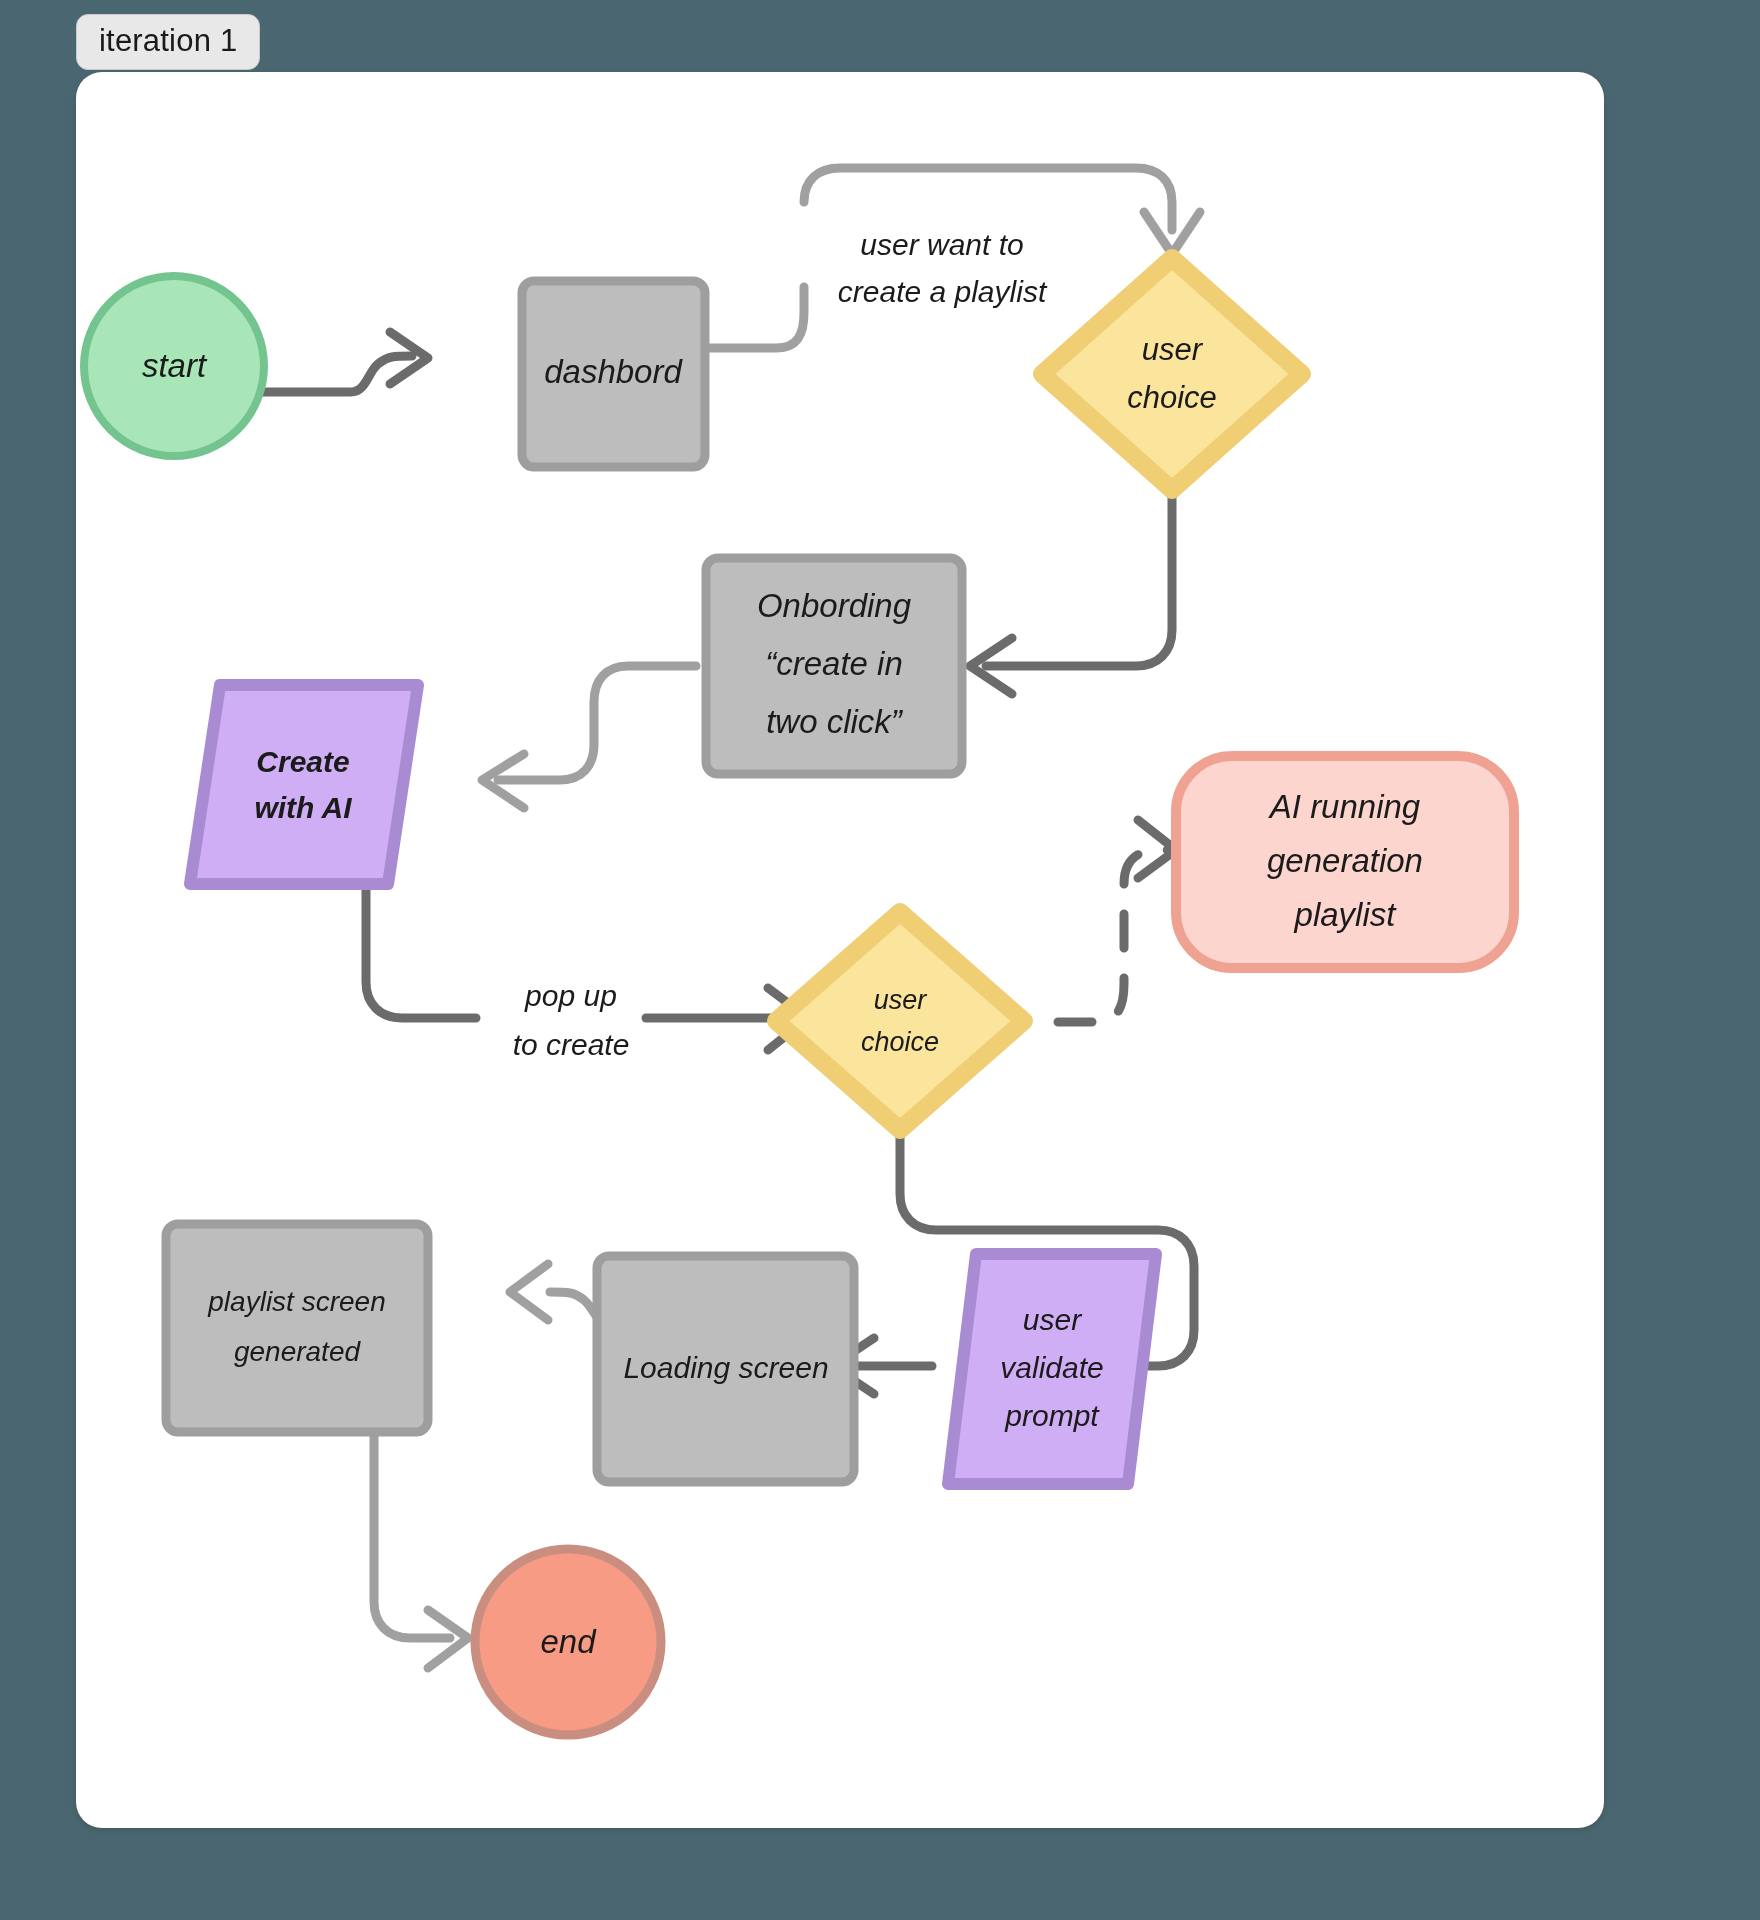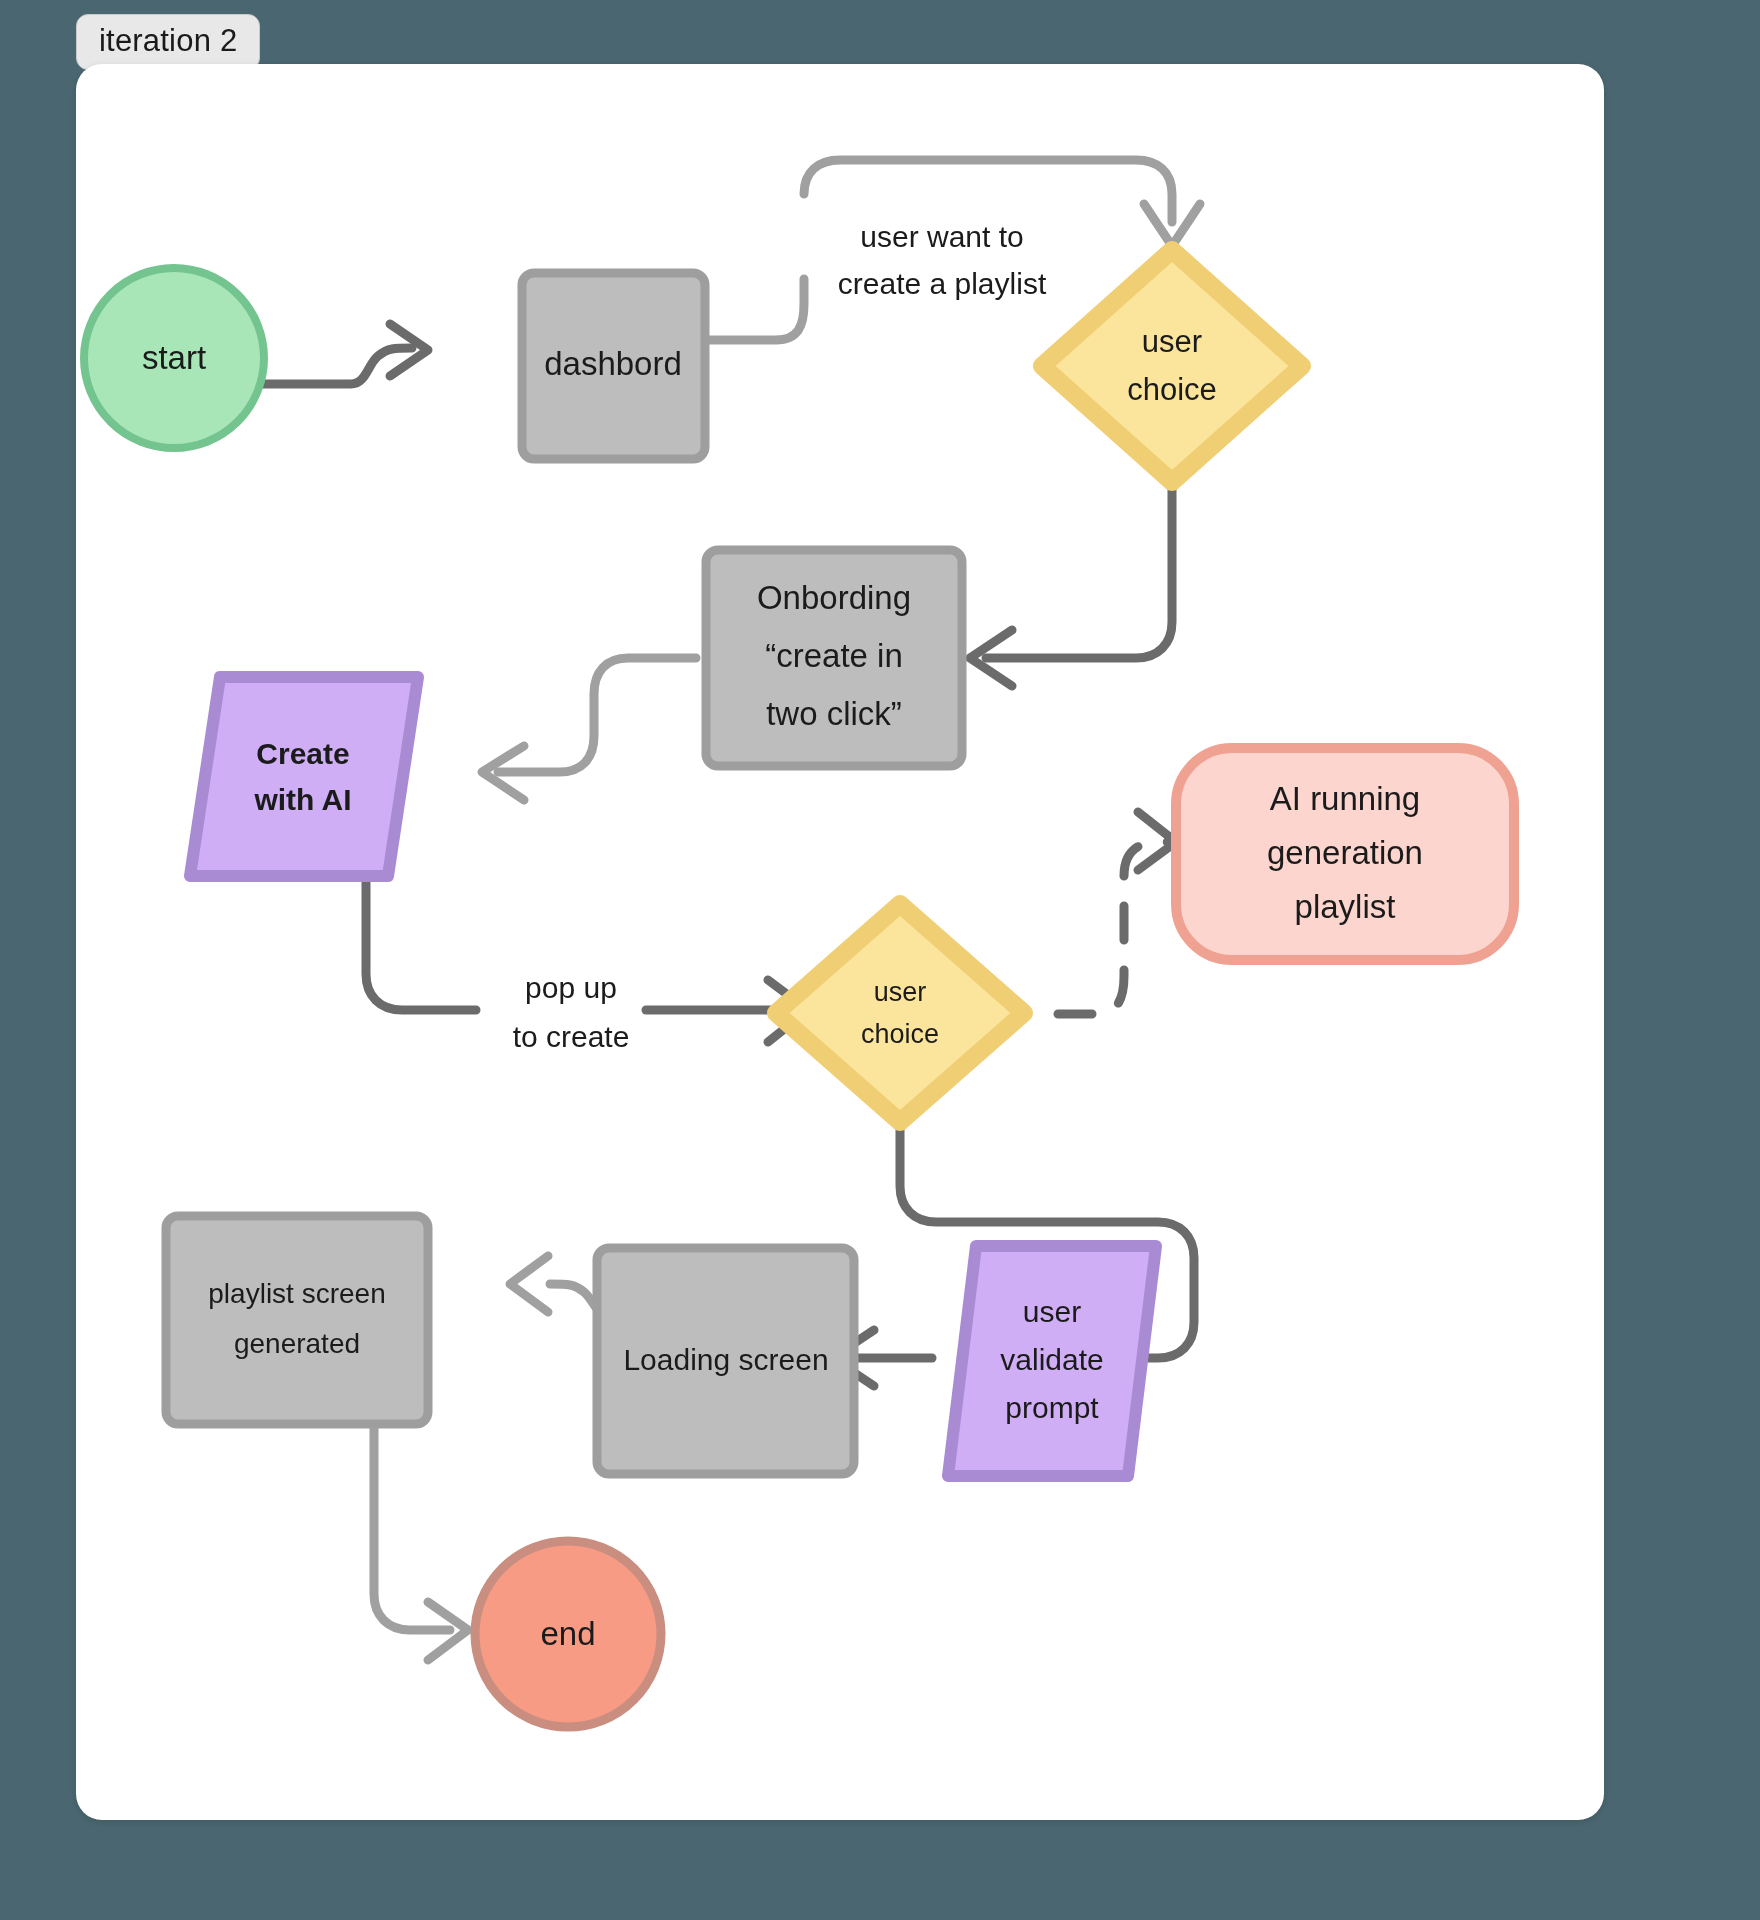--- a/index.html
+++ b/index.html
@@ -24,27 +24,28 @@
     border-radius: 12px;
     padding: 9px 22px 11px 22px;
     font-size: 31px;
     color: #1a1a1a;
     line-height: 1.1;
     letter-spacing: 0.2px;
   }
   #canvas {
     position: absolute;
     left: 76px;
-    top: 64px;
+    top: 72px;
     width: 1528px;
     height: 1756px;
     background: #ffffff;
     border-radius: 26px;
     box-shadow: 0 2px 6px rgba(0,0,0,0.12);
     overflow: hidden;
+    font-style: italic;
   }
   svg.flow {
     position: absolute;
     left: 0; top: 0;
     width: 1528px;
     height: 1756px;
     display: block;
   }
   .node-label {
     font-family: "Liberation Sans", sans-serif;
@@ -63,21 +64,21 @@
     fill: none;
     stroke-linecap: round;
     stroke-linejoin: round;
   }
 </style>
 </head>
 <body>
 
 <div id="root">
 
-  <div id="frame-title">iteration 2</div>
+  <div id="frame-title">iteration 1</div>
 
   <div id="canvas">
     <svg class="flow" viewBox="0 0 1528 1756">
 
       <g>
         <path class="edge" d="M 176 320 L 275 320 C 290 320 292 300 302 292 C 312 284 318 284 336 284" stroke="#6b6b6b" stroke-width="9"></path>
         <path class="edge" d="M 314 260 L 352 286 L 314 312" stroke="#6b6b6b" stroke-width="9"></path>
       </g>
 
       <g>

